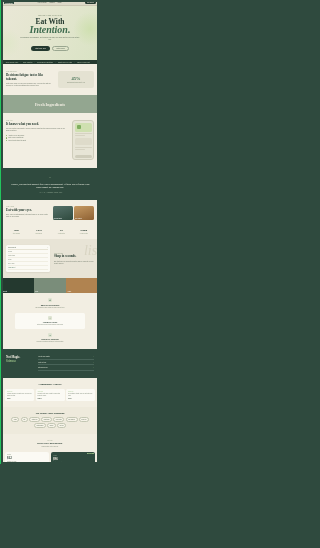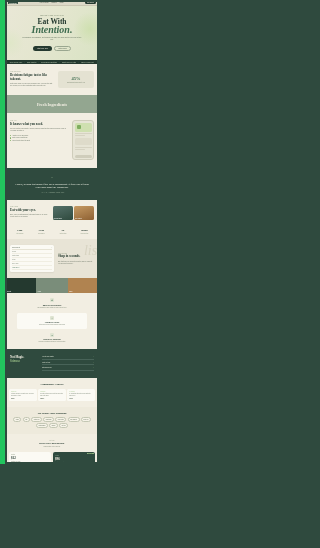--- a/index.html
+++ b/index.html
@@ -1,18 +1,18 @@
 <!DOCTYPE html>
 <html><head>
 <meta charset="utf-8">
 <style>
   *{box-sizing:border-box;margin:0;padding:0}
   html,body{width:100px;background:#2f4a3e;}
   body{font-family:"Liberation Sans",sans-serif;width:100px;overflow:hidden;}
-  .page{width:100px;height:464px;position:relative;background:#f2eee2;border-left:5px solid #22c55e;border-right:1px solid #2f4a3e;overflow:hidden;}
+  .page{width:100px;height:464px;position:relative;background:#f2eee2;border-left:1px solid #22c55e;border-right:1px solid #2f4a3e;overflow:hidden;}
   .frame{position:absolute;inset:0;border:2px solid #2f4a3e;pointer-events:none;z-index:50;}
 
   
   .hdr{height:6px;background:#dcd9c8;display:flex;align-items:center;justify-content:space-between;padding:0 3px;border-bottom:1px solid #c9c6b2;}
   .logo{font-size:1.7px;font-weight:700;color:#2f4a3e;letter-spacing:.02px;background:#2f4a3e;color:#f2eee2;padding:.5px 1.2px;border-radius:.4px;}
   .nav{display:flex;gap:3px;}
   .nav span{font-size:1.5px;color:#3c4a3e;}
   .hdr-cta{background:#24392f;color:#f2eee2;font-size:1.4px;padding:.8px 2px;border-radius:3px;}
 
   

